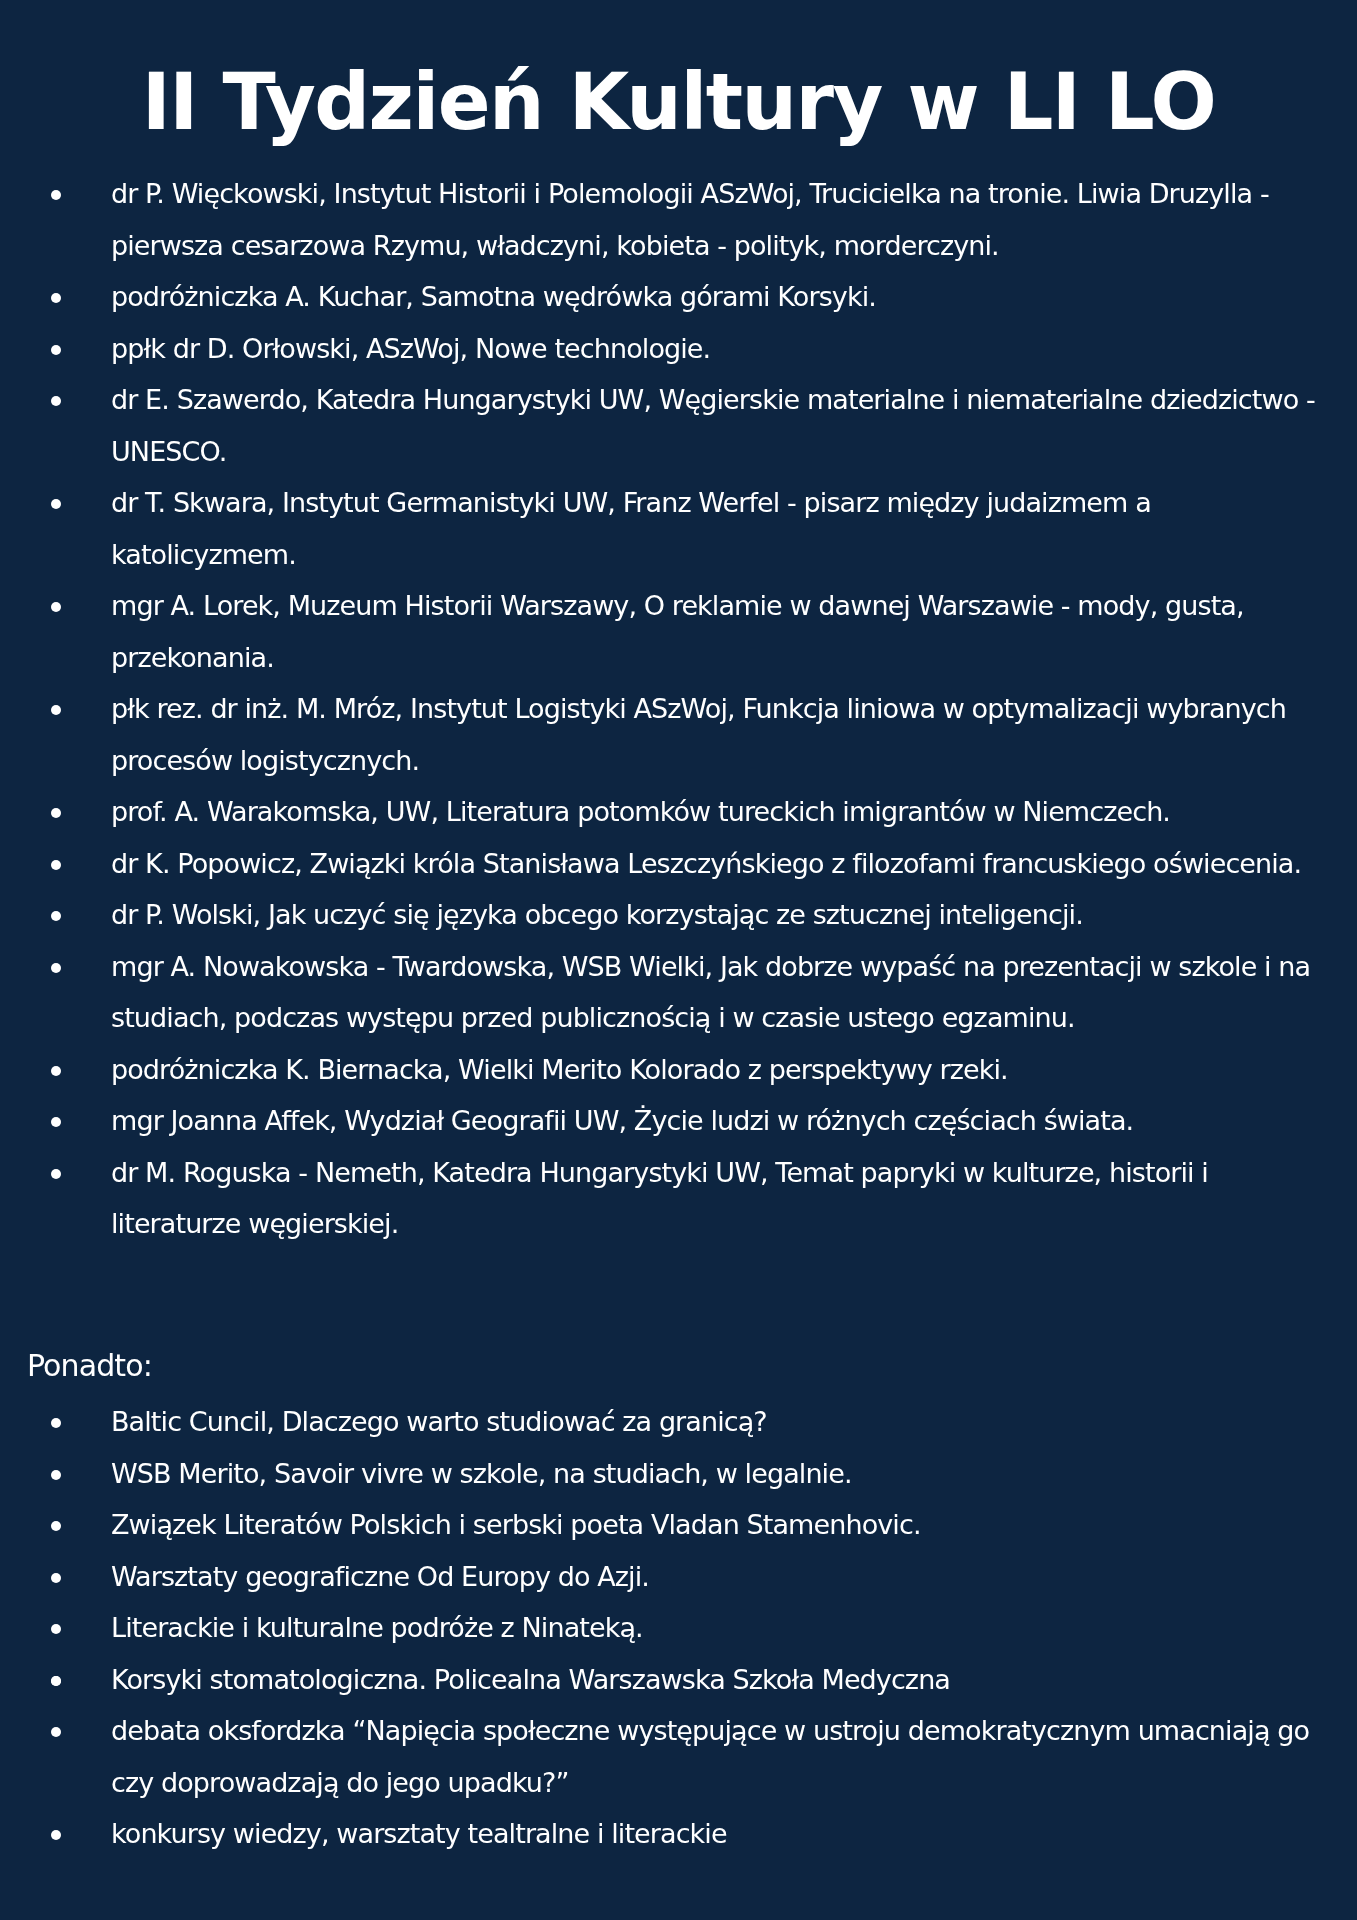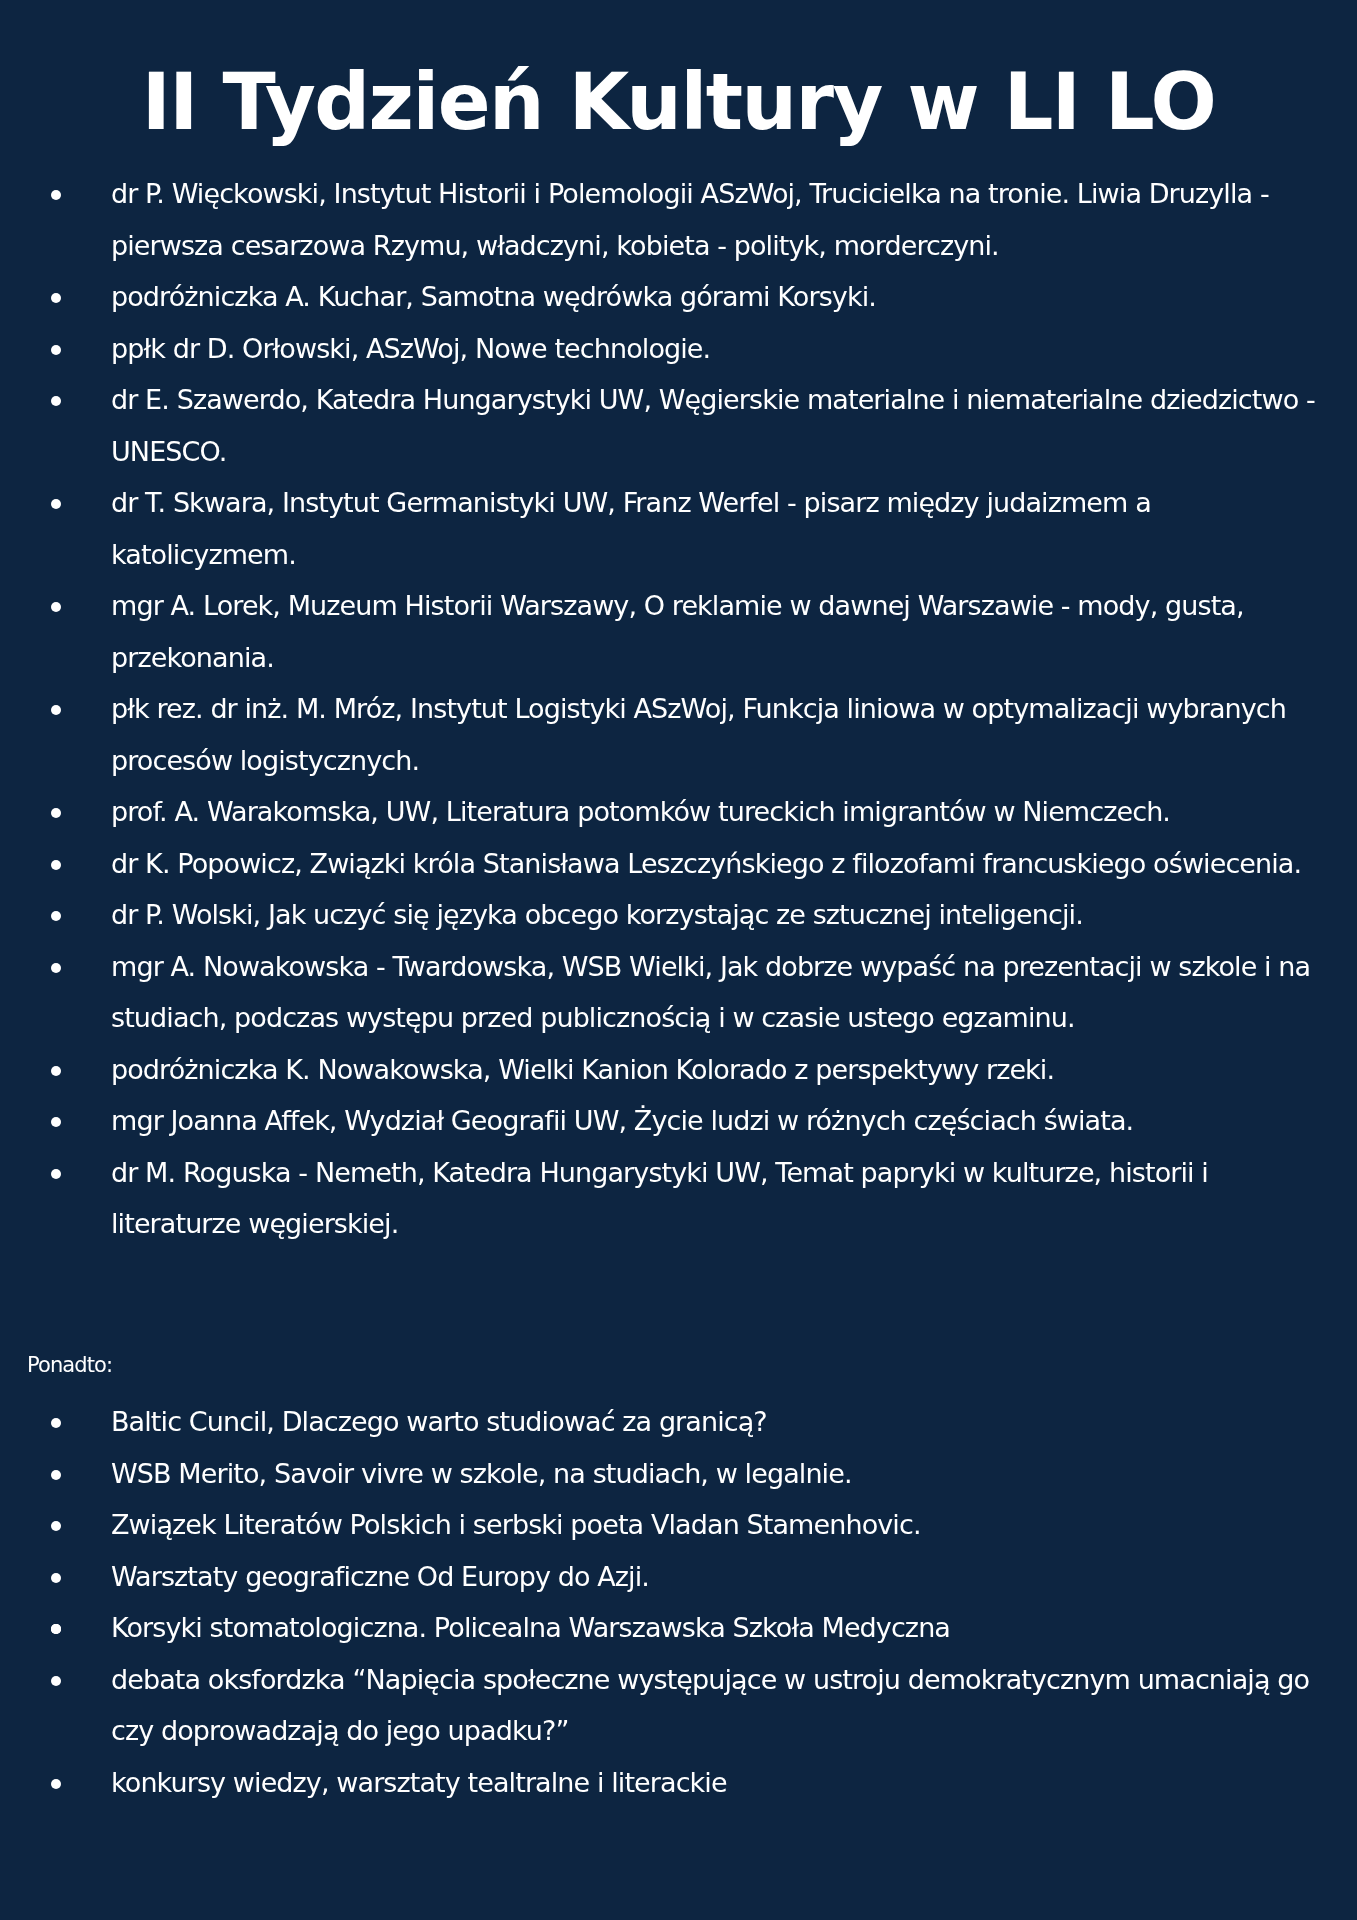--- a/index.html
+++ b/index.html
@@ -62,21 +62,21 @@
       border-radius: 50%;
       background: #ffffff;
     }
     #main-list {
       top: 168px;
     }
     .section-label {
       position: absolute;
       top: 1340px;
       left: 27px;
-      font-size: 21px;
+      font-size: 30px;
       line-height: 51.5px;
       letter-spacing: -0.9px;
       margin: 0;
       font-weight: normal;
     }
     #extra-list {
       top: 1396px;
     }
   </style>
 </head>
@@ -90,31 +90,31 @@
     <li><span class="bullet"></span><span>podróżniczka A. Kuchar, Samotna wędrówka górami Korsyki.</span></li>
     <li><span class="bullet"></span><span>ppłk dr D. Orłowski, ASzWoj, Nowe technologie.</span></li>
     <li><span class="bullet"></span><span>dr E. Szawerdo, Katedra Hungarystyki UW, Węgierskie materialne i niematerialne dziedzictwo - UNESCO.</span></li>
     <li><span class="bullet"></span><span>dr T. Skwara, Instytut Germanistyki UW, Franz Werfel - pisarz między judaizmem a katolicyzmem.</span></li>
     <li><span class="bullet"></span><span>mgr A. Lorek, Muzeum Historii Warszawy, O reklamie w dawnej Warszawie - mody, gusta, przekonania.</span></li>
     <li><span class="bullet"></span><span>płk rez. dr inż. M. Mróz, Instytut Logistyki ASzWoj, Funkcja liniowa w optymalizacji wybranych procesów logistycznych.</span></li>
     <li><span class="bullet"></span><span>prof. A. Warakomska, UW, Literatura potomków tureckich imigrantów w Niemczech.</span></li>
     <li><span class="bullet"></span><span>dr K. Popowicz, Związki króla Stanisława Leszczyńskiego z filozofami francuskiego oświecenia.</span></li>
     <li><span class="bullet"></span><span>dr P. Wolski, Jak uczyć się języka obcego korzystając ze sztucznej inteligencji.</span></li>
     <li><span class="bullet"></span><span>mgr A. Nowakowska - Twardowska, WSB Wielki, Jak dobrze wypaść na prezentacji w szkole i na studiach, podczas występu przed publicznością i w czasie ustego egzaminu.</span></li>
-    <li><span class="bullet"></span><span>podróżniczka K. Nowakowska, Wielki Kanion Kolorado z perspektywy rzeki.</span></li>
+    <li><span class="bullet"></span><span>podróżniczka K. Biernacka, Wielki Merito Kolorado z perspektywy rzeki.</span></li>
     <li><span class="bullet"></span><span>mgr Joanna Affek, Wydział Geografii UW, Życie ludzi w różnych częściach świata.</span></li>
     <li><span class="bullet"></span><span>dr M. Roguska - Nemeth, Katedra Hungarystyki UW, Temat papryki w kulturze, historii i literaturze węgierskiej.</span></li>
   </ul>
 
   <p class="section-label">Ponadto:</p>
 
   <ul class="list" id="extra-list">
     <li><span class="bullet"></span><span>Baltic Cuncil, Dlaczego warto studiować za granicą?</span></li>
     <li><span class="bullet"></span><span>WSB Merito, Savoir vivre w szkole, na studiach, w legalnie.</span></li>
     <li><span class="bullet"></span><span>Związek Literatów Polskich i serbski poeta Vladan Stamenhovic.</span></li>
     <li><span class="bullet"></span><span>Warsztaty geograficzne Od Europy do Azji.</span></li>
-    <li><span class="bullet"></span></li>
+    <li><span class="bullet"></span><span>Literackie i kulturalne podróże z Ninateką.</span></li>
     <li><span class="bullet"></span></li>
     <li><span class="bullet"></span><span>Korsyki stomatologiczna. Policealna Warszawska Szkoła Medyczna</span></li>
     <li><span class="bullet"></span><span>debata oksfordzka “Napięcia społeczne występujące w ustroju demokratycznym umacniają go czy doprowadzają do jego upadku?”</span></li>
     <li><span class="bullet"></span><span>konkursy wiedzy, warsztaty tealtralne i literackie</span></li>
   </ul>
 </div>
 
 </body></html>

